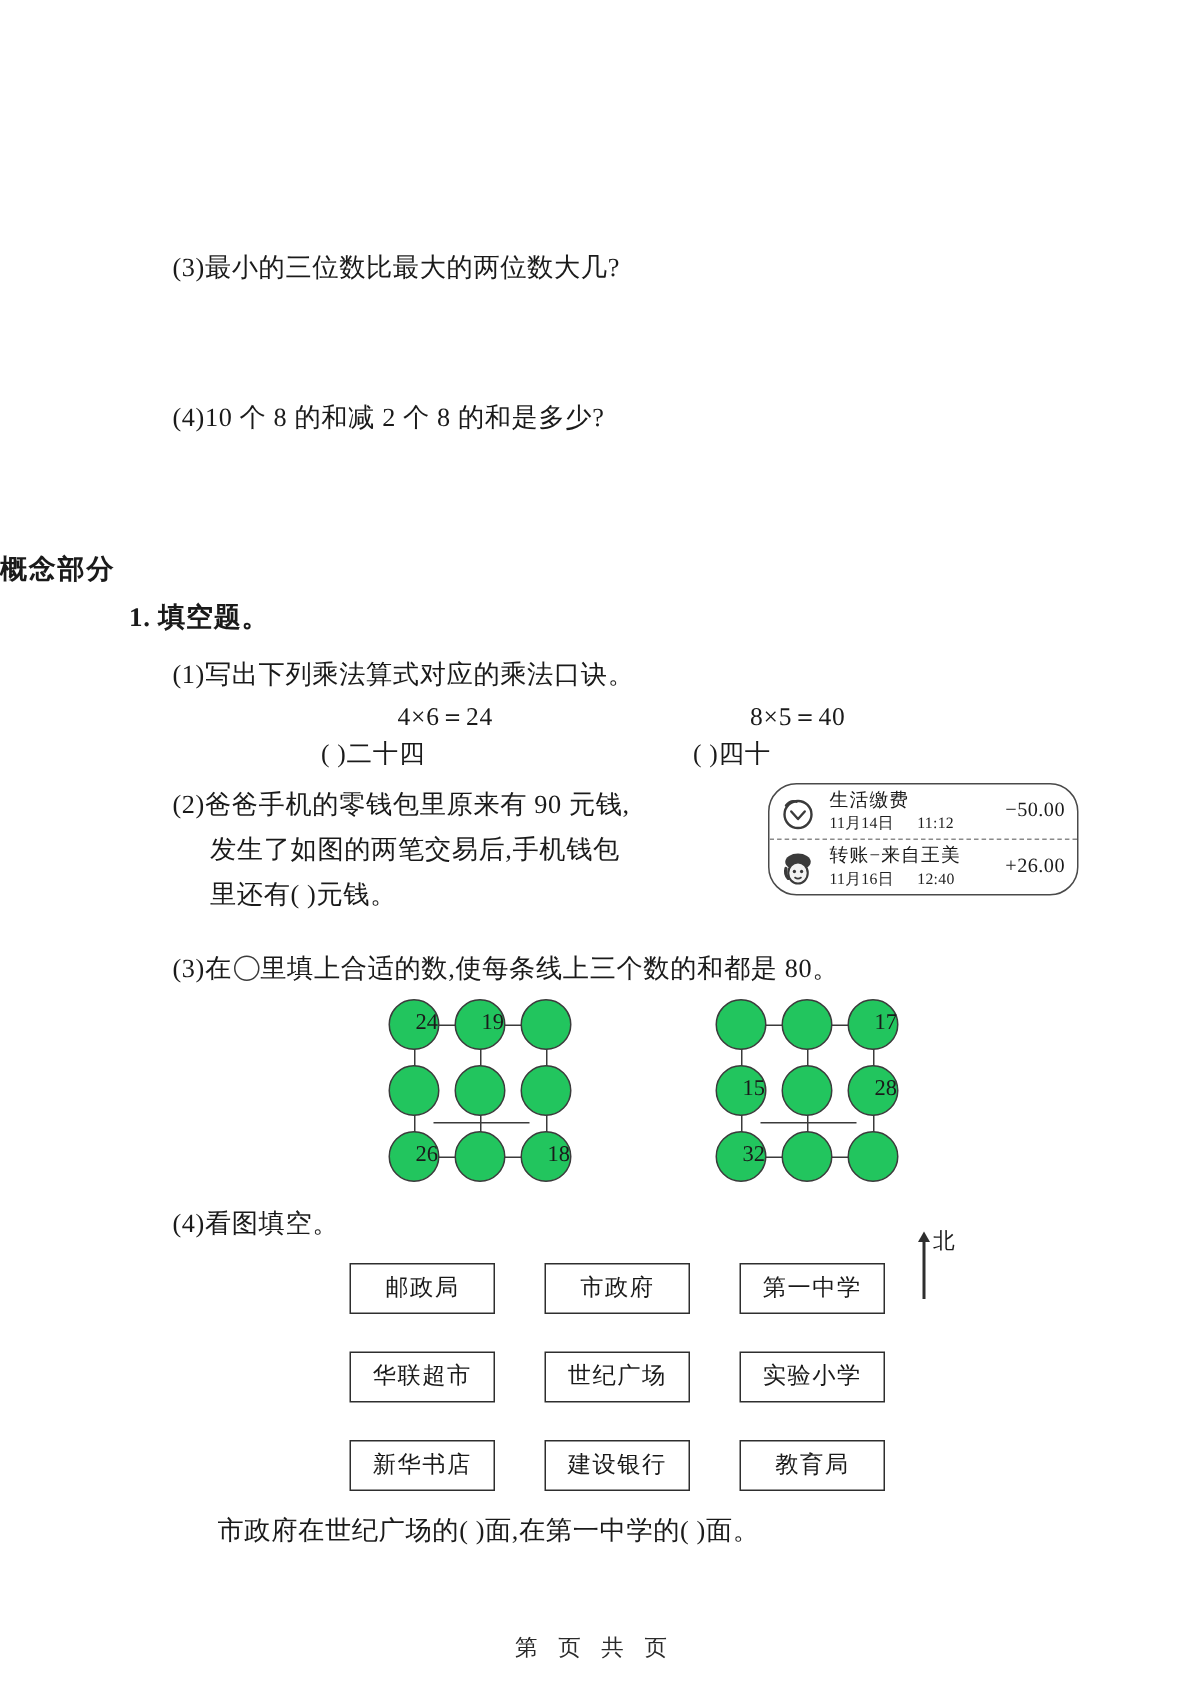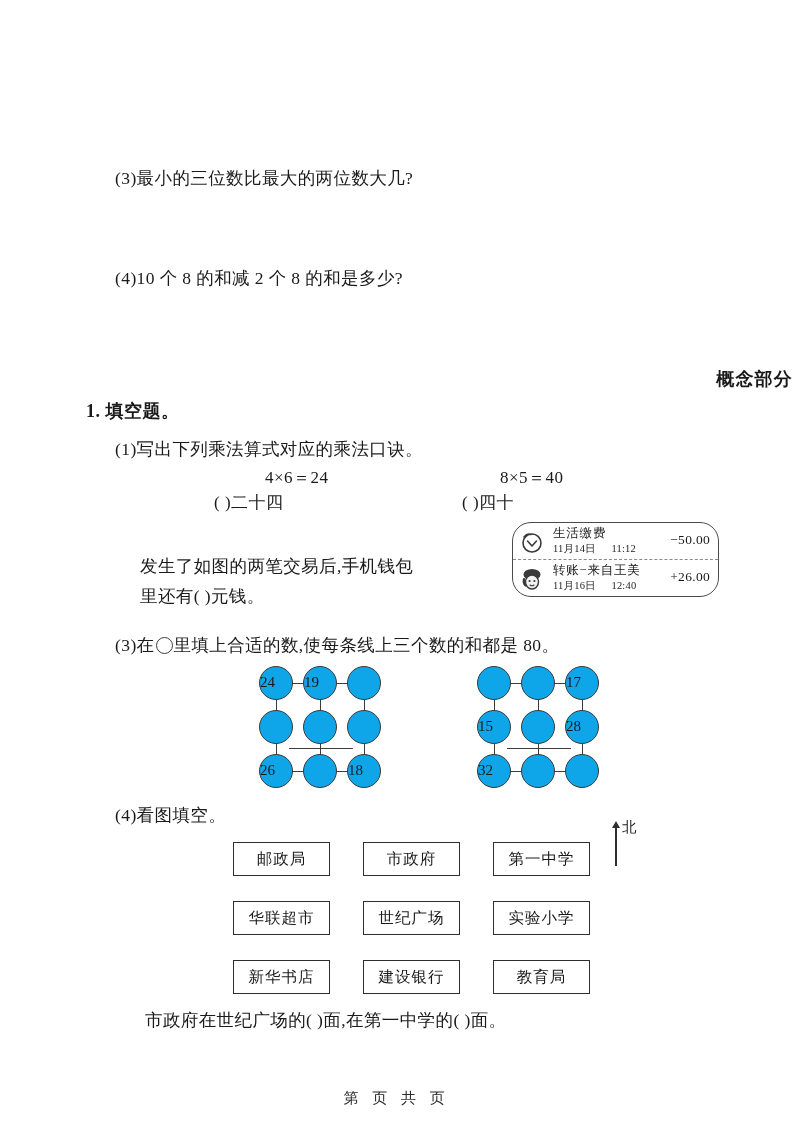--- a/index.html
+++ b/index.html
@@ -28,21 +28,21 @@
   .q-text {
     font-size: 17.5px;
     line-height: 30px;
     letter-spacing: 0.4px;
     white-space: nowrap;
   }
   .sec-title {
     font-size: 18px;
     font-weight: bold;
     letter-spacing: 1.2px;
-    text-align: right;
+    text-align: left;
     width: 100%;
   }
   .num-heading {
     font-size: 18px;
     font-weight: bold;
     letter-spacing: 0.5px;
     text-align: right;
   }
   .math-line {
     font-size: 17px;
@@ -106,24 +106,24 @@
   }
 
   
   .grid-wrap { position: absolute; }
   .node {
     position: absolute;
     width: 34px;
     height: 34px;
     border: 1.4px solid #3b3b3b;
     border-radius: 50%;
-    background: #0ea5e9;
+    background: #22c55e;
     box-sizing: border-box;
     font-size: 15px;
-    text-align: left;
+    text-align: right;
     line-height: 31px;
     font-family: "Liberation Serif", serif;
     z-index: 2;
   }
   .edge-h {
     position: absolute;
     height: 1.4px;
     background: #3b3b3b;
     z-index: 1;
   }
@@ -191,20 +191,21 @@
   <div class="abs num-heading" style="left:86px; top:399px;">1. 填空题。</div>
 
   <div class="abs q-text" style="left:115px; top:434px;">(1)写出下列乘法算式对应的乘法口诀。</div>
 
   <div class="abs math-line" style="left:265px; top:466px;">4×6＝24</div>
   <div class="abs math-line" style="left:500px; top:466px;">8×5＝40</div>
 
   <div class="abs math-line" style="left:214px; top:491px;">(            )二十四</div>
   <div class="abs math-line" style="left:462px; top:491px;">(            )四十</div>
 
+  <div class="abs q-text" style="left:115px; top:521px;">(2)爸爸手机的零钱包里原来有 90 元钱,</div>
   <div class="abs q-text" style="left:140px; top:551px;">发生了如图的两笔交易后,手机钱包</div>
   <div class="abs q-text" style="left:140px; top:581px;">里还有(        )元钱。</div>
 
   <div class="wallet" style="left:512px; top:522px; width:207px; height:75px;">
 
     <div class="wallet-row first">
       <svg class="wallet-icon" viewBox="0 0 24 24">
         <circle cx="12" cy="13" r="9" fill="none" stroke="#3a3a3a" stroke-width="1.6"></circle>
         <path d="M7.5 11 L12 16 L16.5 11" fill="none" stroke="#3a3a3a" stroke-width="1.6" stroke-linecap="round" stroke-linejoin="round"></path>
         <path d="M4 7 Q7 3 11 4.5" fill="none" stroke="#3a3a3a" stroke-width="1.6" stroke-linecap="round"></path>

